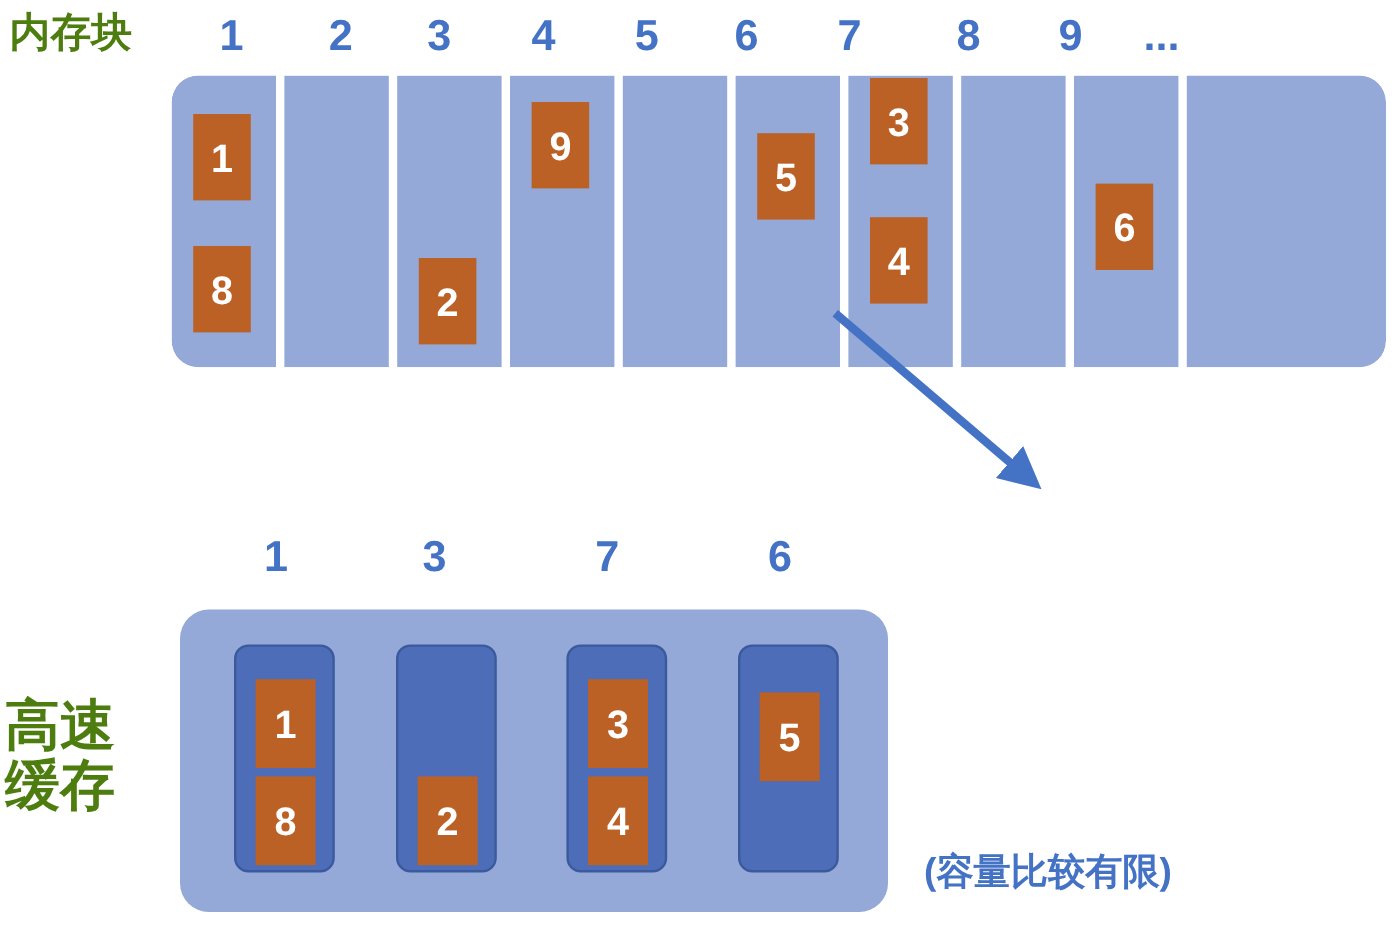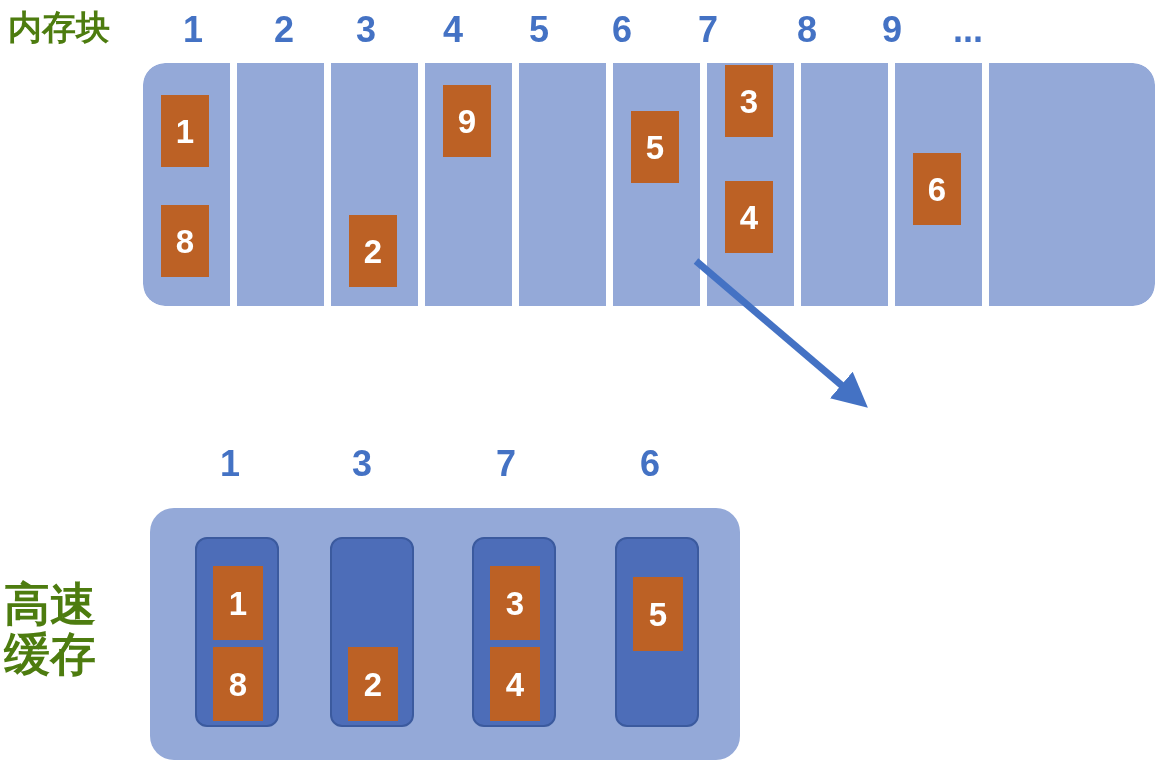--- a/index.html
+++ b/index.html
@@ -241,14 +241,15 @@
     <div class="cache-slot" style="left:322px;">
       <div class="node cache-node" style="left:16px; top:27px; width:50px; height:74px;">3</div>
       <div class="node cache-node" style="left:16px; top:108px; width:50px; height:74px;">4</div>
     </div>
 
     <div class="cache-slot" style="left:465px;">
       <div class="node cache-node" style="left:16px; top:38px; width:50px; height:74px;">5</div>
     </div>
   </div>
 
+  <div class="abs" id="capacity-note">(容量比较有限)</div>
 
 </div>
 
 </body></html>

